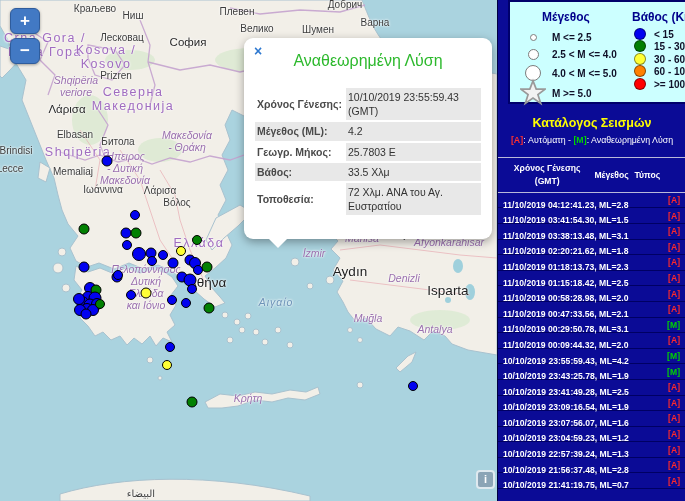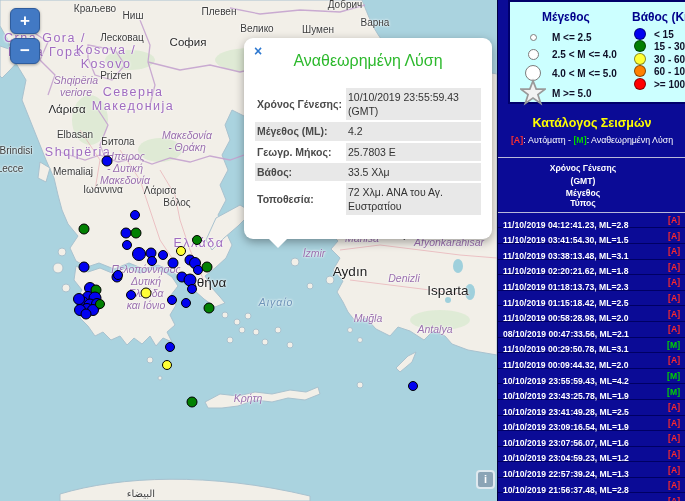--- a/index.html
+++ b/index.html
@@ -62,21 +62,21 @@
   .leg-circle { border-radius:50%; background:#fff; border:1.5px solid #7d7d7d; }
   .leg-depth  { width:12px; height:12px; border-radius:50%; border:1px solid rgba(0,0,0,.45); }
   .leg-label  { font-size:10px; font-weight:bold; color:#101028; margin-left:6px; white-space:nowrap; }
 
   .catalog { position:absolute; left:0; top:104px; width:188px; height:397px; }
   .cat-title { margin-top:12px; text-align:center; color:#ffff00; font-weight:bold; font-size:12.5px; }
   .cat-sub { margin-top:5px; text-align:center; color:#fff; font-size:8.8px; white-space:nowrap; }
   .cat-sub .tagA { color:#ff3030; font-weight:bold; }
   .cat-sub .tagM { color:#00d400; font-weight:bold; }
   .cat-hr { margin-top:12px; border-top:1px solid #b9b9d9; }
-  .cat-head { display:flex; align-items:center; color:#fff; font-weight:bold; font-size:8.6px; padding:4px 20px 4px 2px;flex-direction:column; }
+  .cat-head { display:flex; align-items:center; color:#fff; font-weight:bold; font-size:8.6px; padding:4px 20px 4px 2px; }
   .cat-head .c1 { width:96px; text-align:center; line-height:1.5; }
   .cat-head .c2 { flex:1; text-align:center; }
   .cat-head .c3 { width:38px; text-align:center; }
   .cat-rows { border-top:1px solid #b9b9d9; }
   .cat-row { display:flex; justify-content:space-between; align-items:center; height:15.6px;
              padding:0 6px 0 5px; border-bottom:1px solid #000063; cursor:pointer; }
   .cat-row .ev { color:#fff; font-weight:bold; font-size:8.6px; white-space:nowrap;margin-top:9px; }
   .cat-row .ty { font-weight:bold; font-size:8.6px; }
   .ty-A { color:#ff2a2a; } .ty-M { color:#00d400; }
 </style>
@@ -177,21 +177,21 @@
     <div>
         <div class="maplabel lbl-town" style="left: 95px; top: 9px;">
           <div>Краљево</div>
         </div>
         <div class="maplabel lbl-town" style="left: 133px; top: 16px;">
           <div>Ниш</div>
         </div>
         <div class="maplabel lbl-town" style="left: 122px; top: 38px;">
           <div>Лесковац</div>
         </div>
-        <div class="maplabel lbl-town" style="left: 219px; top: 12px;">
+        <div class="maplabel lbl-town" style="left: 237px; top: 12px;">
           <div>Плевен</div>
         </div>
         <div class="maplabel lbl-town" style="left: 345px; top: 5px;">
           <div>Добрич</div>
         </div>
         <div class="maplabel lbl-town" style="left: 353px; top: 23px; padding-left: 44px;">
           <div>Варна</div>
         </div>
         <div class="maplabel lbl-town" style="left: 257px; top: 29px;">
           <div>Велико</div>
@@ -506,21 +506,21 @@
           </div>
           <div class="cat-row">
             <span class="ev">11/10/2019 01:15:18.42, ML=2.5</span>
             <span class="ty ty-A">[A]</span>
           </div>
           <div class="cat-row">
             <span class="ev">11/10/2019 00:58:28.98, ML=2.0</span>
             <span class="ty ty-A">[A]</span>
           </div>
           <div class="cat-row">
-            <span class="ev">08/10/2019 00:47:33.56, ML=2.1</span>
+            <span class="ev">11/10/2019 00:47:33.56, ML=2.1</span>
             <span class="ty ty-A">[A]</span>
           </div>
           <div class="cat-row">
             <span class="ev">11/10/2019 00:29:50.78, ML=3.1</span>
             <span class="ty ty-M">[M]</span>
           </div>
           <div class="cat-row">
             <span class="ev">11/10/2019 00:09:44.32, ML=2.0</span>
             <span class="ty ty-A">[A]</span>
           </div>

